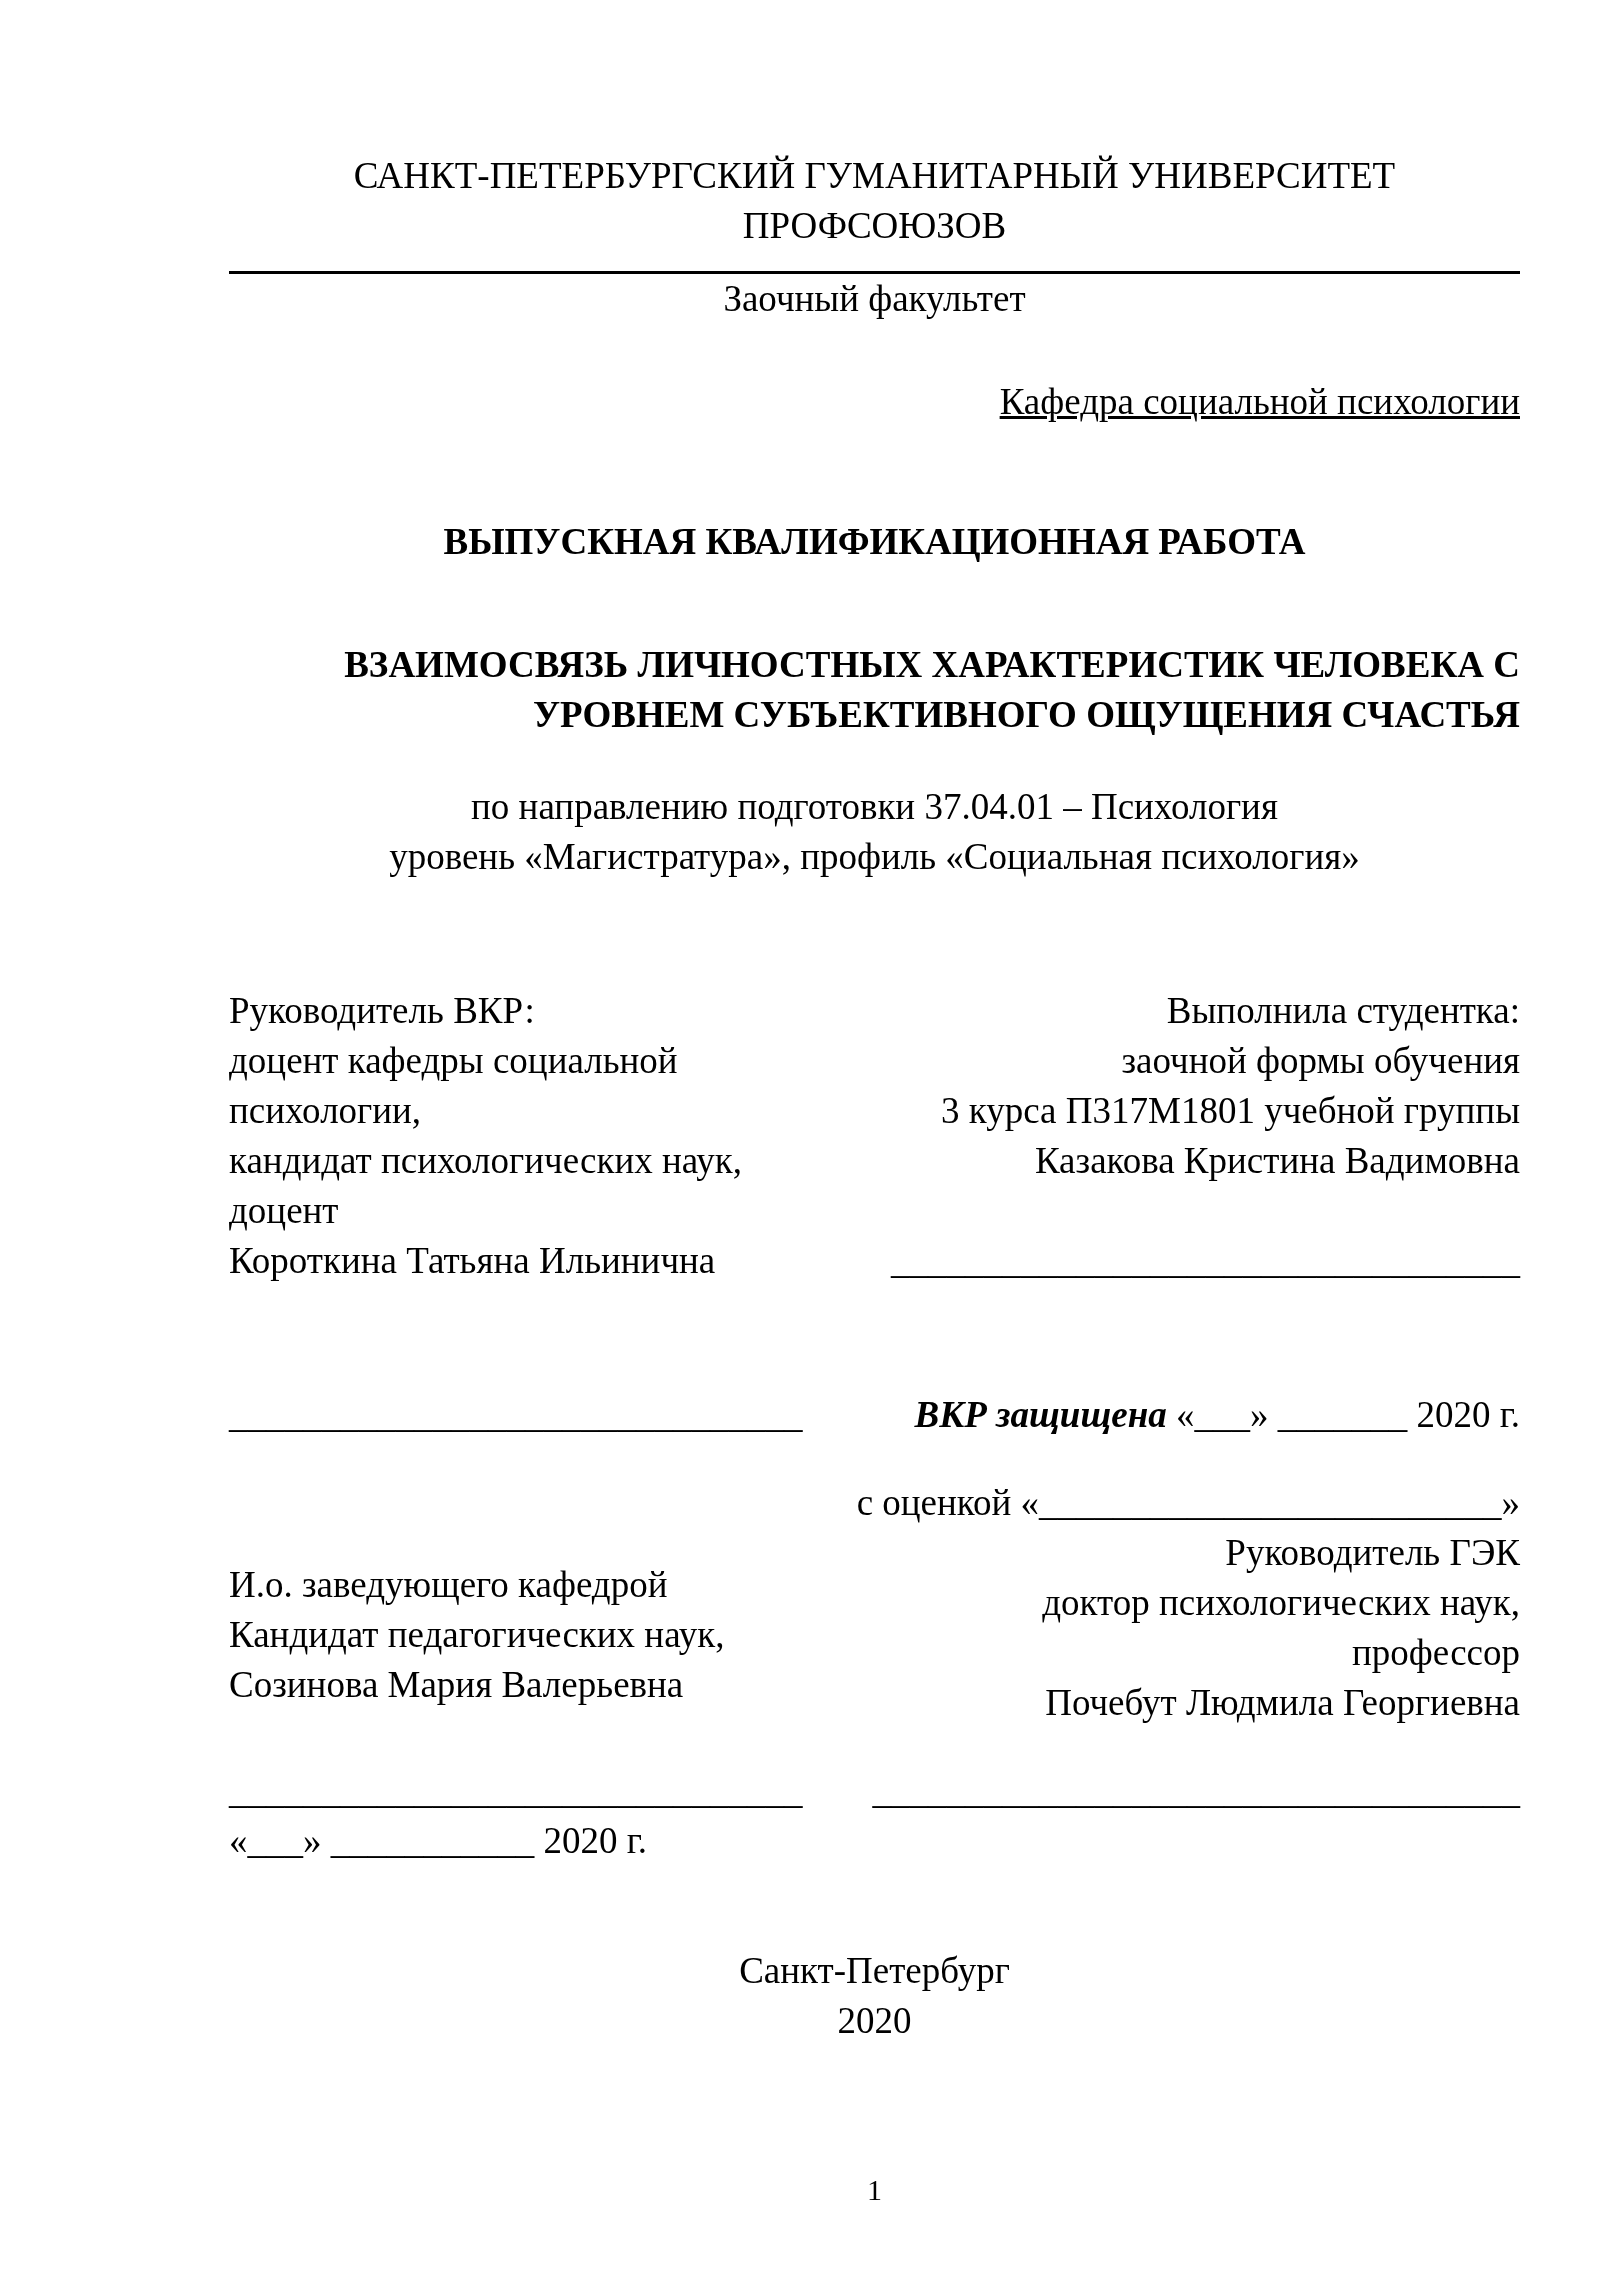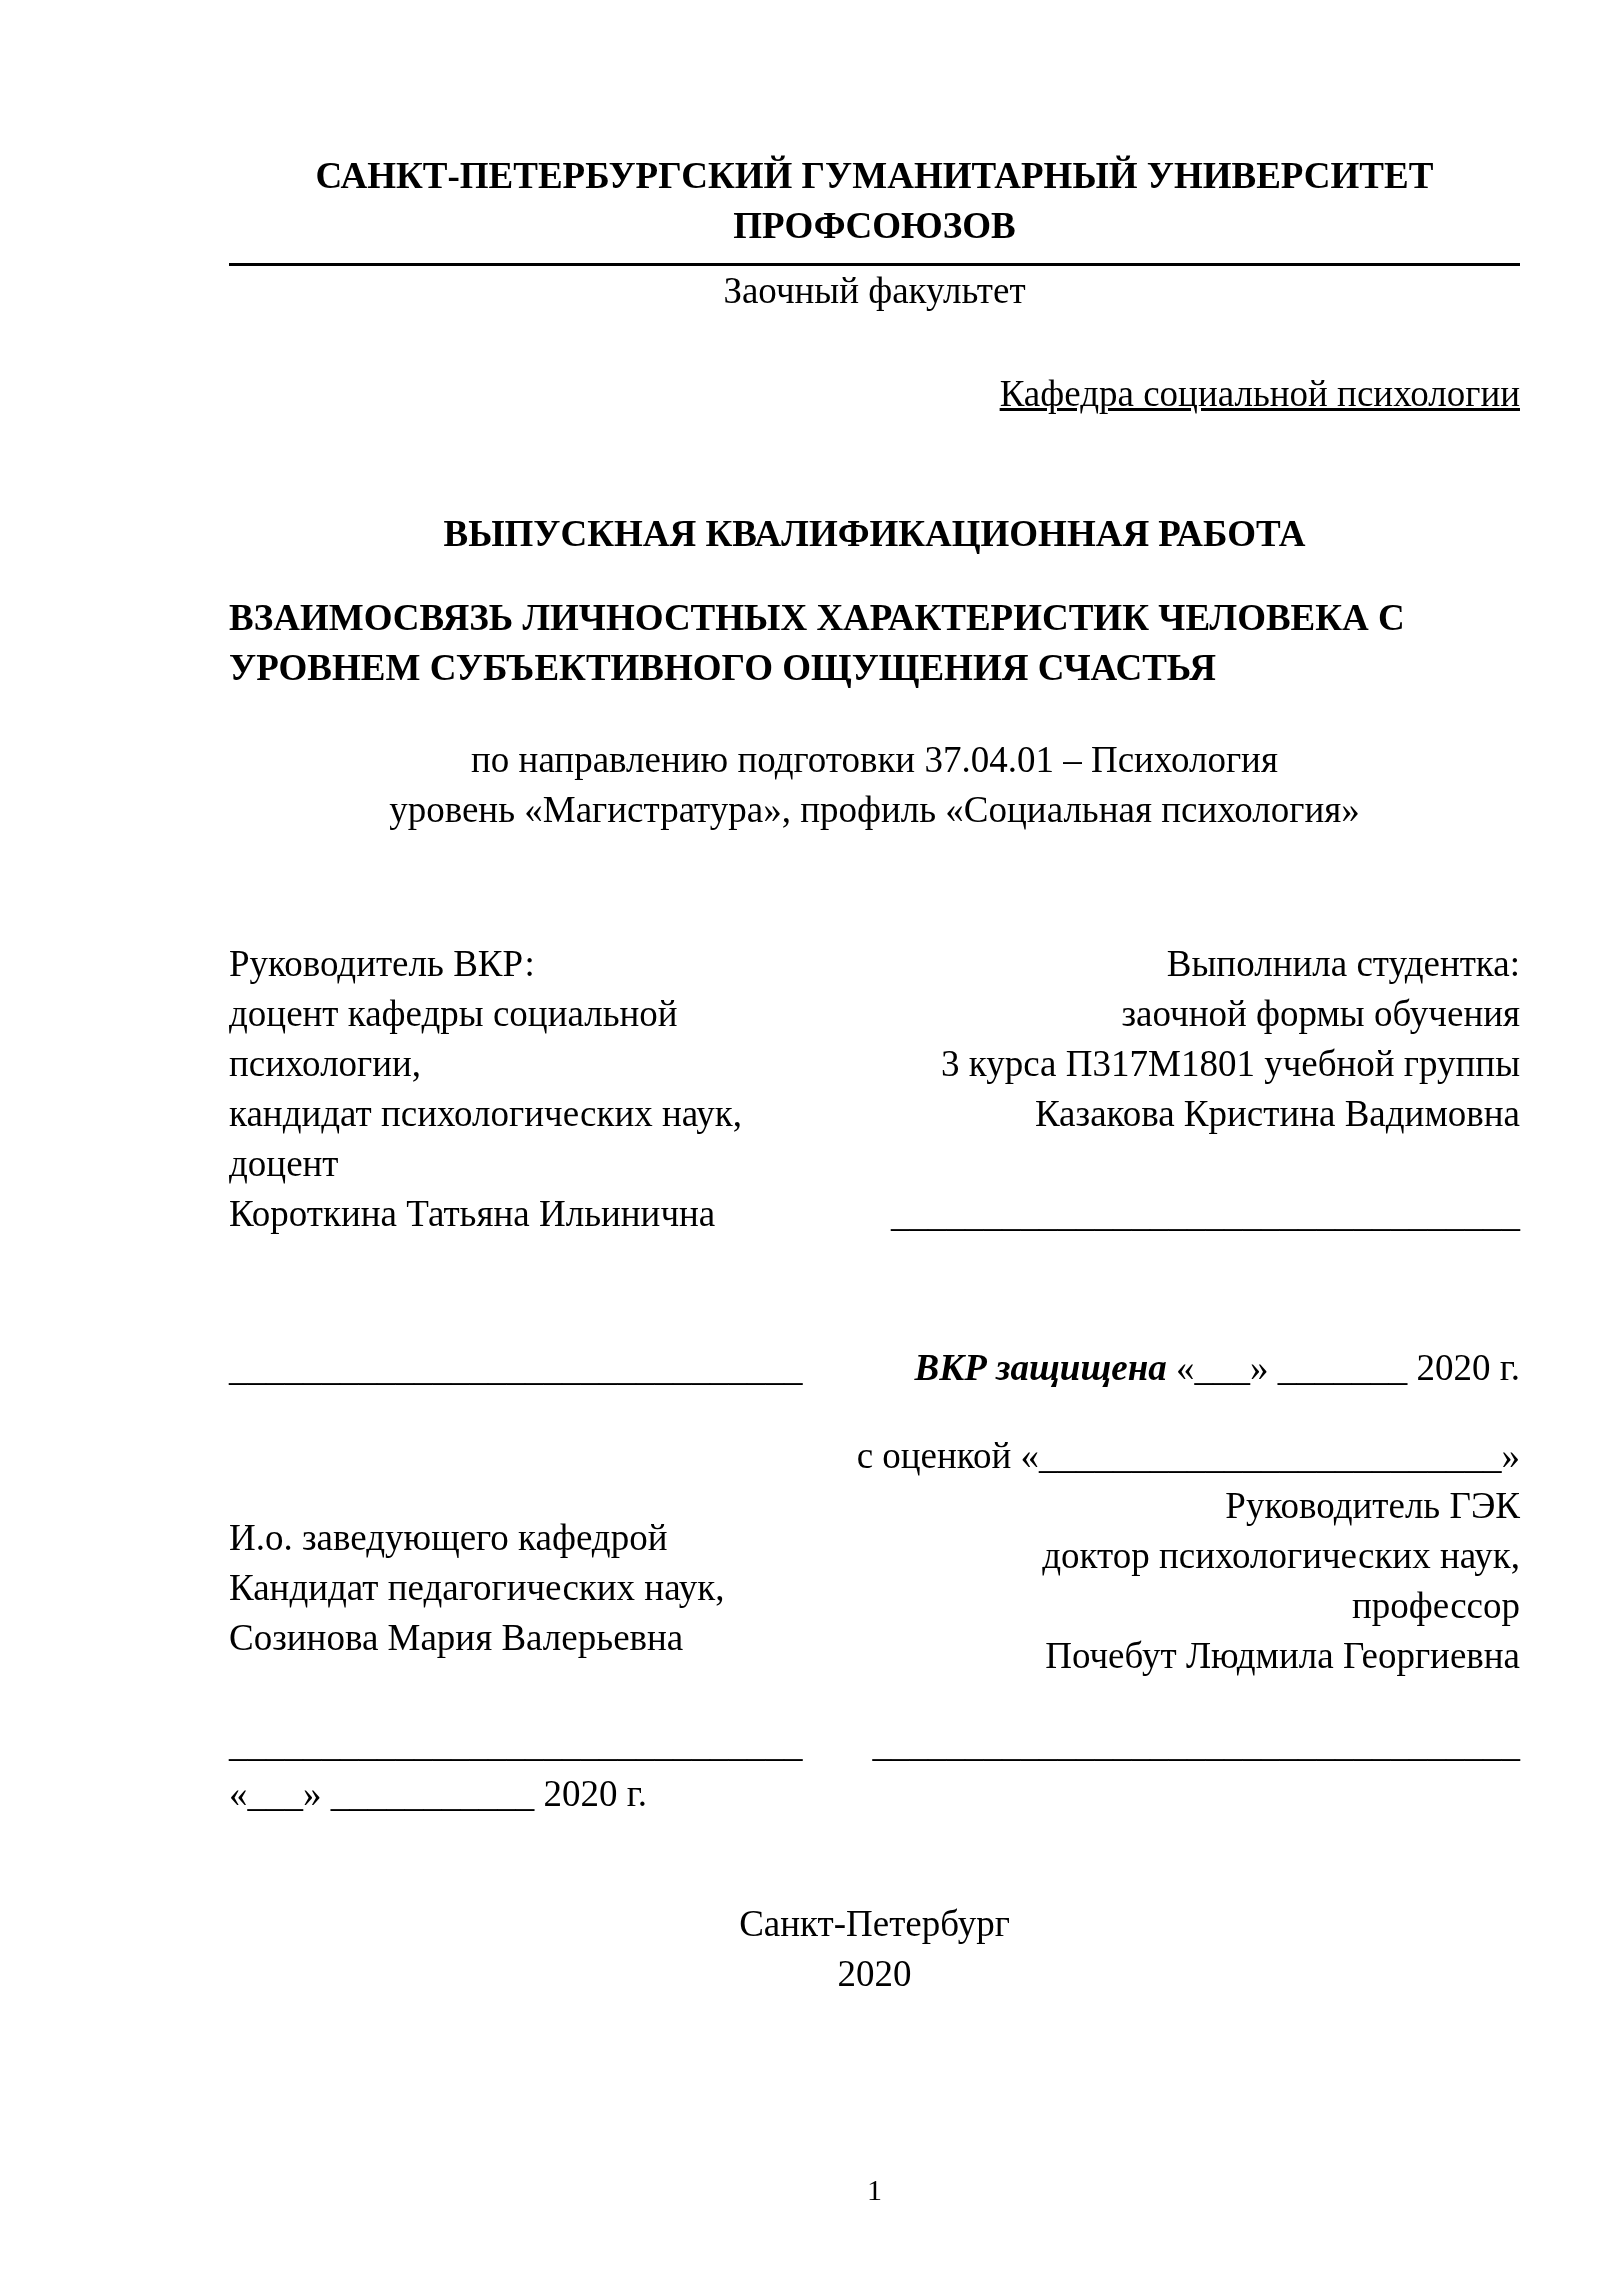--- a/index.html
+++ b/index.html
@@ -17,37 +17,37 @@
   [data-bind] { white-space: pre-wrap; }
 
   .page {
     width: 100%;
     height: 100%;
     padding: 151px 103px 0 229px;
     position: relative;
   }
 
   .univ-header {
-    font-weight: 700;
+    font-weight: 400;
     text-align: center;
     border-bottom: 3.1px solid #000000;
-    padding-bottom: 12px;
+    padding-bottom: 20px;
   }
   .faculty { text-align: center; margin-top: 0; }
   .department { text-align: right; margin-top: 53px; text-decoration: underline; }
 
   .work-kind {
     text-align: center;
     font-weight: 700;
     margin-top: 90px;
   }
   .thesis-title {
-    text-align: left;
+    text-align: right;
     font-weight: 700;
-    margin-top: 34px;
+    margin-top: 73px;
   }
   .direction-block { text-align: center; margin-top: 42px; }
 
   .cols { display: flex; }
   .col-left { flex: 0 0 626px; width: 626px; }
   .col-right { flex: 1; min-width: 0; text-align: right; }
 
   .row-people { margin-top: 104px; }
   .row-sig1 { margin-top: 104px; }
   .row-grade { margin-top: 38px; }

